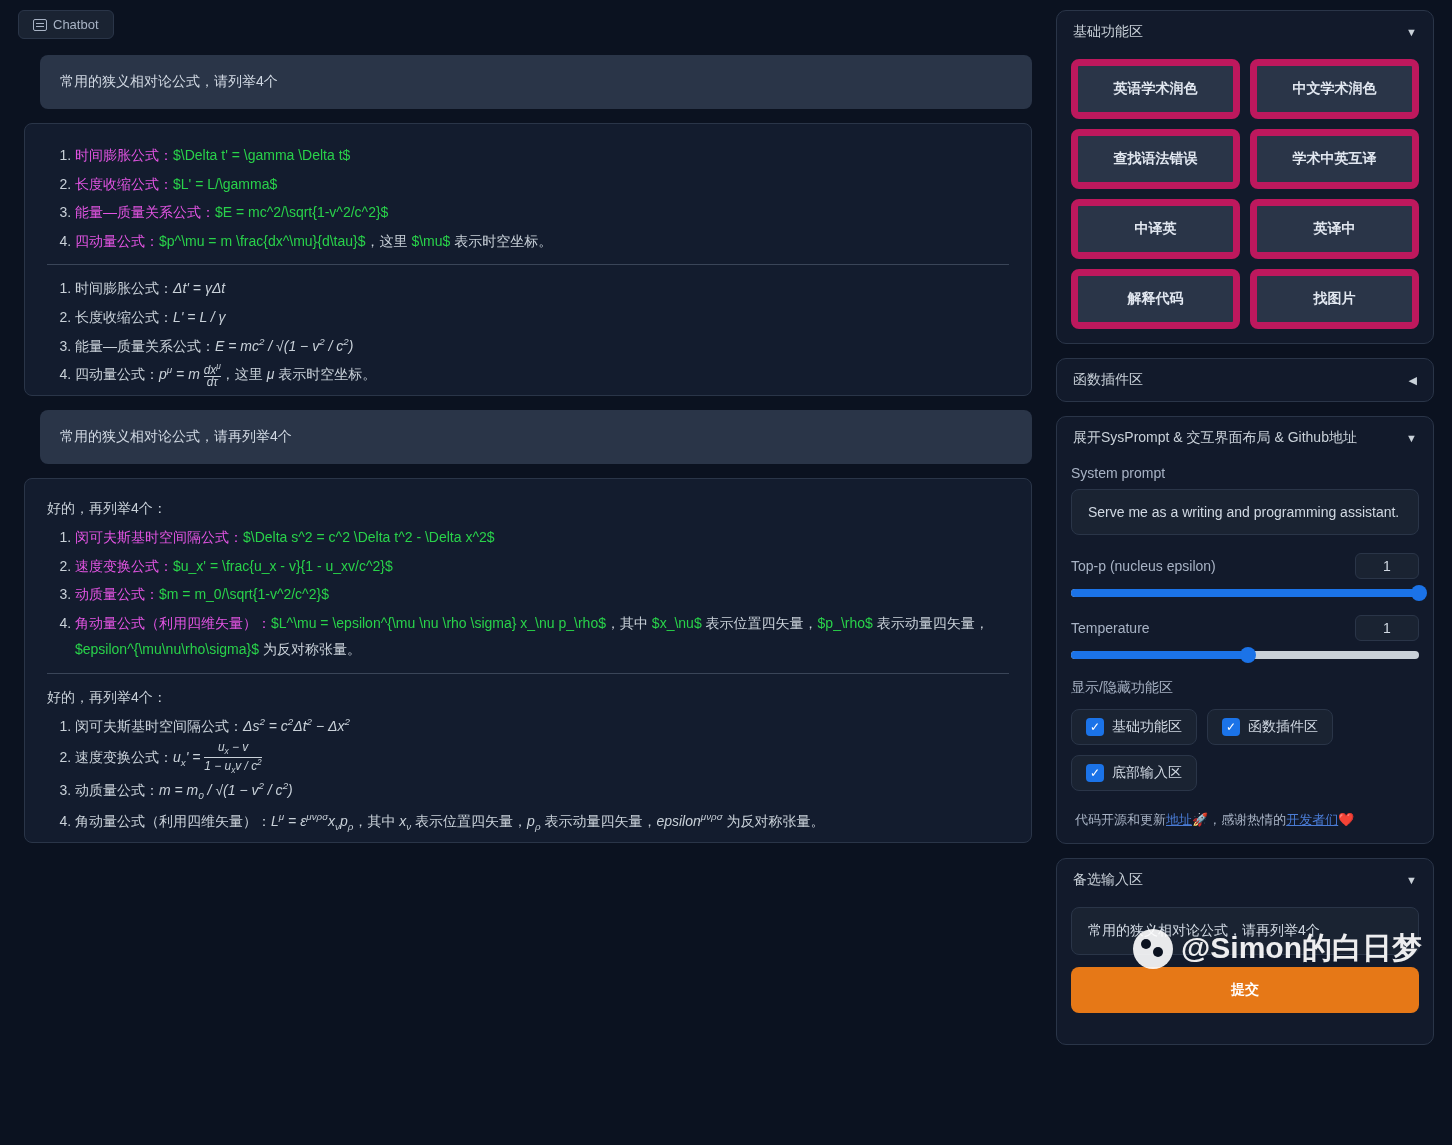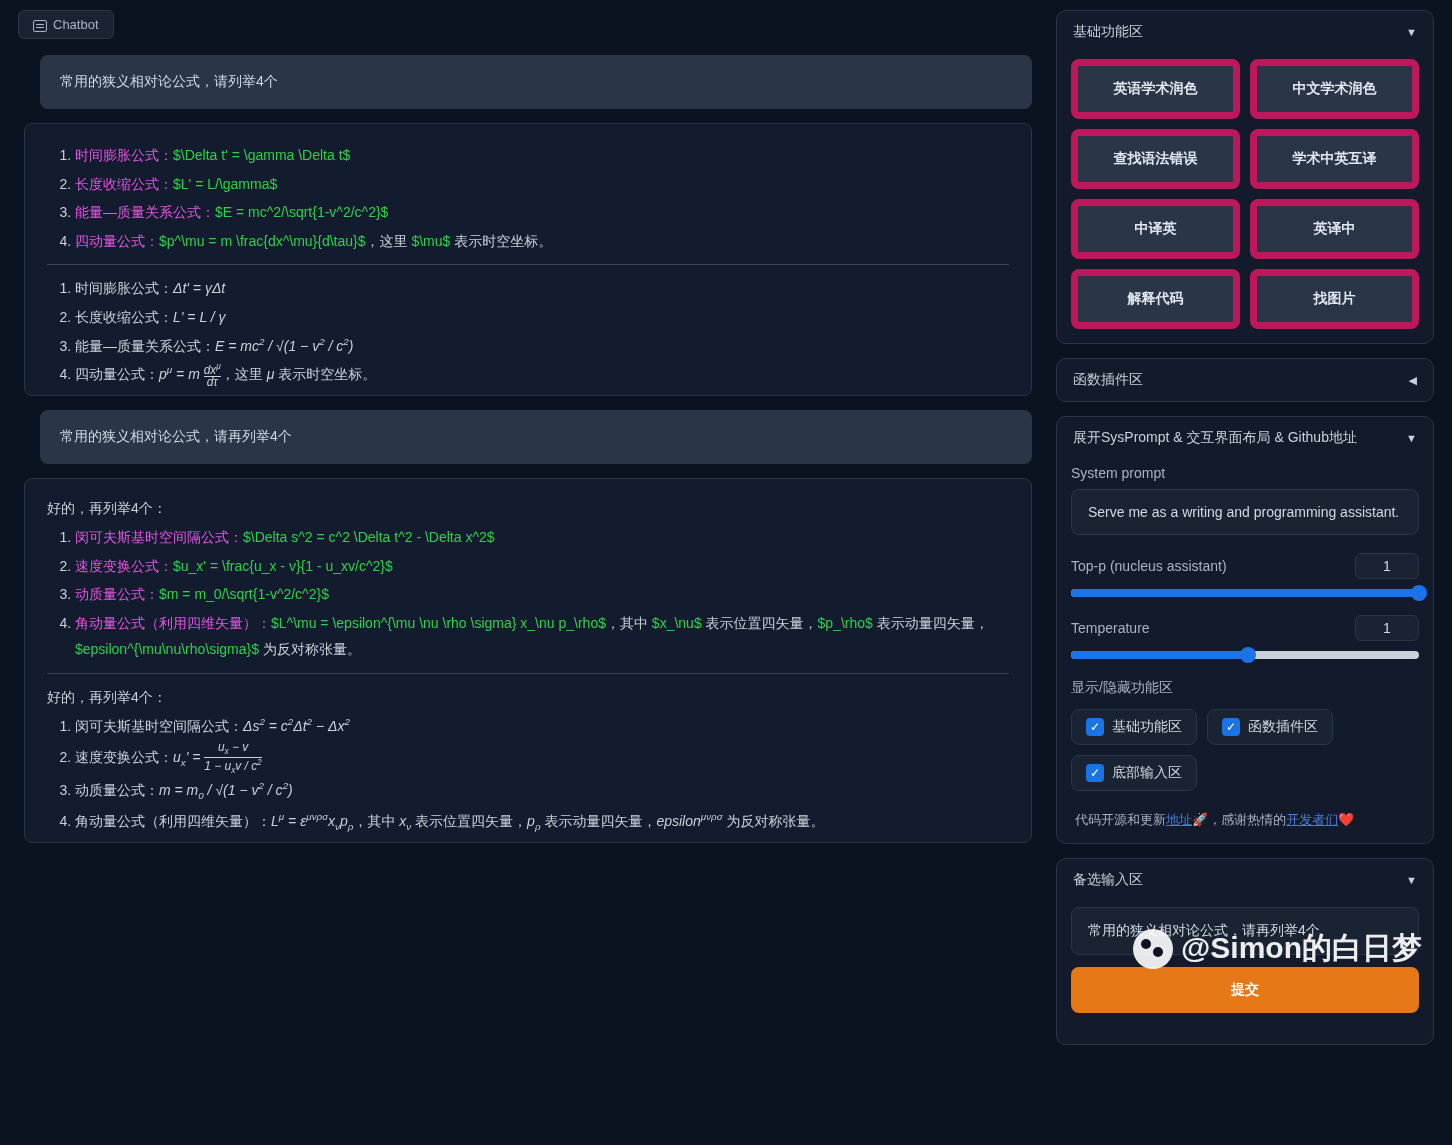--- a/index.html
+++ b/index.html
@@ -10,21 +10,21 @@
   font-size: 14px;
   display: flex;
   width: 1452px;
   height: 1145px;
   overflow: hidden;
 }
 .left-col { flex: 1; padding: 10px 14px 10px 18px; display: flex; flex-direction: column; }
 .right-col { width: 400px; padding: 10px 18px 10px 4px; display: flex; flex-direction: column; gap: 14px; }
 
 .tab-bar { display: flex; gap: 6px; margin-bottom: 6px; }
-.tab { background: #1a2332; border: 1px solid #2a3548; border-radius: 6px; padding: 6px 14px; font-size: 13px; color: #a8b3c5; display: flex; align-items: flex-end; gap: 6px; }
+.tab { background: #1a2332; border: 1px solid #2a3548; border-radius: 6px; padding: 6px 14px; font-size: 13px; color: #a8b3c5; display: flex; align-items: center; gap: 6px; }
 .tab-icon { width: 14px; height: 12px; border: 1px solid #a8b3c5; border-radius: 2px; position: relative; }
 .tab-icon::after { content: ""; position: absolute; left: 2px; right: 2px; top: 3px; height: 1px; background: #a8b3c5; box-shadow: 0 3px 0 #a8b3c5; }
 
 .chat-area { flex: 1; overflow-y: auto; }
 .user-msg { background: #2a3548; border-radius: 8px; padding: 18px 20px; margin: 10px 6px 14px 22px; color: #d1d9e3; }
 .bot-msg { background: #131c2e; border: 1px solid #2a3548; border-radius: 8px; padding: 16px 22px 4px 22px; margin: 0 6px 14px 6px; line-height: 1.9; }
 ol { padding-left: 28px; }
 ol li { margin: 2px 0; }
 .fa { color: #e254e2; } 
 .fb { color: #29d24a; } 
@@ -155,21 +155,21 @@
     <div class="panel-header">
       <span>展开SysPrompt &amp; 交互界面布局 &amp; Github地址</span>
       <span class="chev">▼</span>
     </div>
     <div class="panel-body">
       <div class="sp-label">System prompt</div>
       <div class="sp-box">Serve me as a writing and programming assistant.</div>
 
       <div class="slider-row">
         <div class="slider-head">
-          <span>Top-p (nucleus assistant)</span>
+          <span>Top-p (nucleus epsilon)</span>
           <div class="slider-val">1</div>
         </div>
         <div class="slider-track">
           <div class="slider-fill" style="width:100%"></div>
           <div class="slider-thumb" style="left:100%"></div>
         </div>
       </div>
 
       <div class="slider-row">
         <div class="slider-head">

